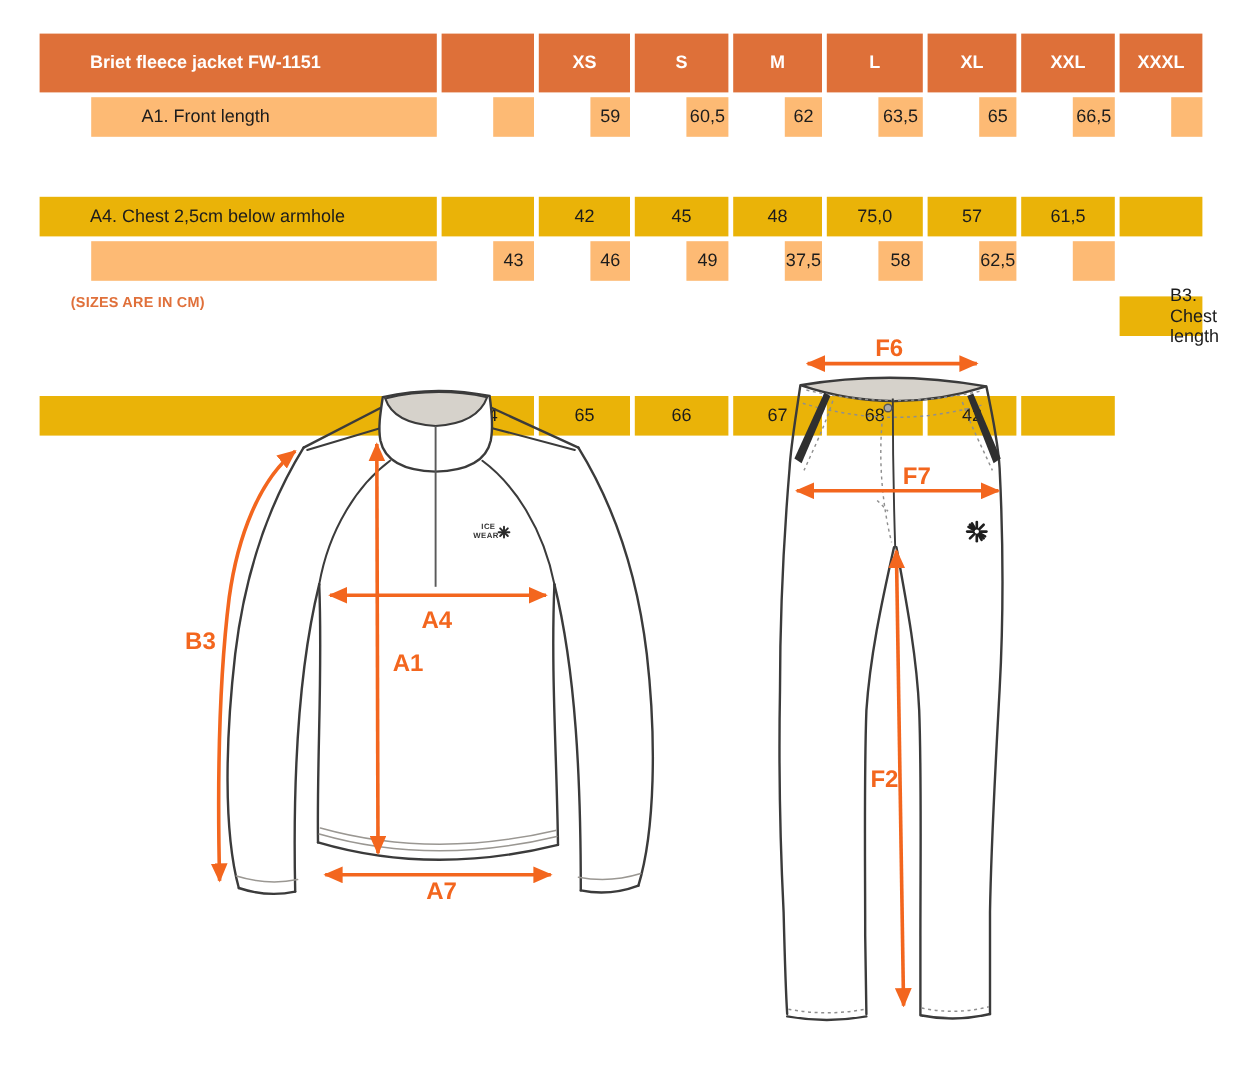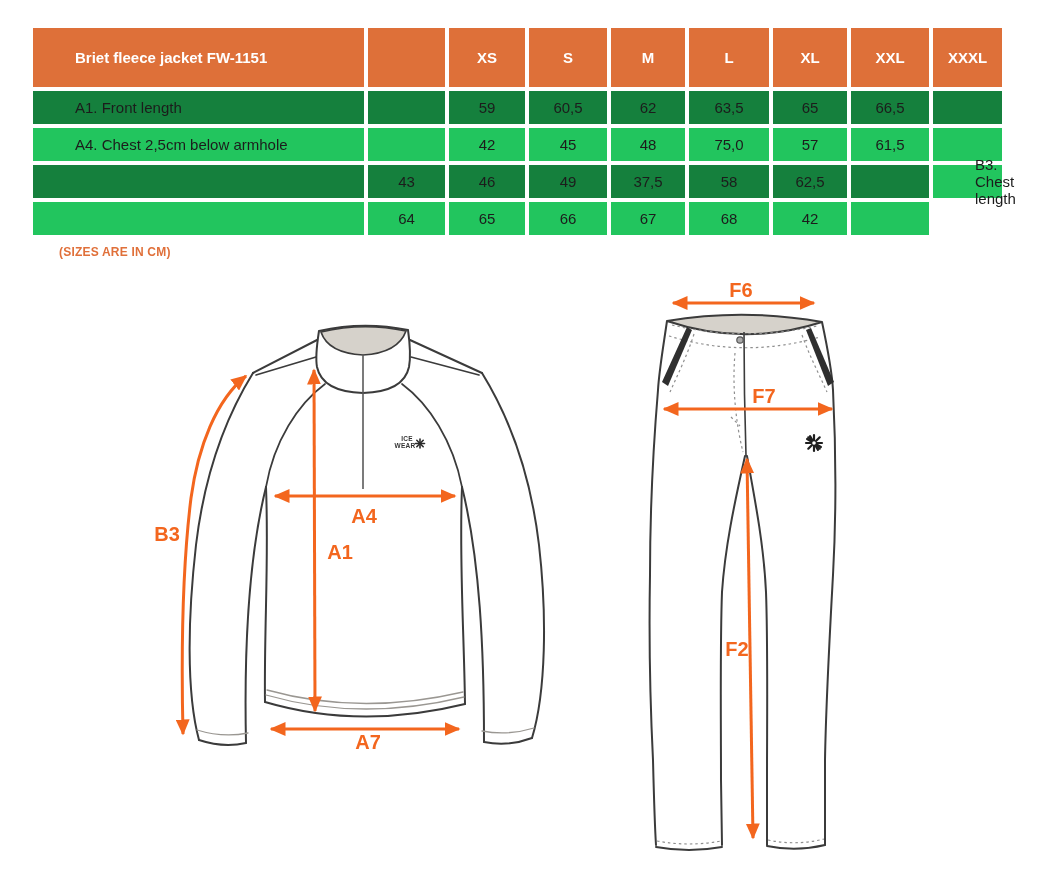--- a/index.html
+++ b/index.html
@@ -11,25 +11,25 @@
     position:absolute;left:33px;top:28px;
     display:grid;
     grid-template-columns:331px 77px 76px 78px 74px 80px 74px 78px 69px;
     column-gap:4px;row-gap:4px;
   }
   .cell{
     display:flex;align-items:center;justify-content:center;
     font-size:15px;color:#1c1c1c;height:33px;
   }
   .hd{
-    background:#DE7039;color:#ffffff;font-weight:bold;height:59px;
+    background:#DE7039;color:#ffffff;font-weight:bold;height:49px;
   }
   .label-cell{justify-content:flex-start;padding-left:42px;box-sizing:border-box;}
-  .r-dark{background:#15803d;}
-  .r-light{background:#22c55e;}
+  .r-dark{background:#fdba74;margin-left:43px;}
+  .r-light{background:#eab308;margin-top:46px;}
   .note{
     position:absolute;left:59px;top:245px;
     color:#E0703A;font-weight:bold;font-size:12px;letter-spacing:.2px;
   }
   svg.diagram{position:absolute;left:0;top:0;}
   .outline{stroke:#3B3B3B;stroke-width:2;fill:none;stroke-linecap:round;stroke-linejoin:round;}
   .thinline{stroke:#9a9792;stroke-width:1.3;fill:none;stroke-linecap:round;}
   .stitch{stroke:#8f8f8f;stroke-width:1.2;fill:none;stroke-dasharray:2.5 3;}
   .seam{stroke:#3B3B3B;stroke-width:1.7;fill:none;stroke-linecap:round;}
   .arrow{stroke:#F3661E;stroke-width:3;fill:none;}

